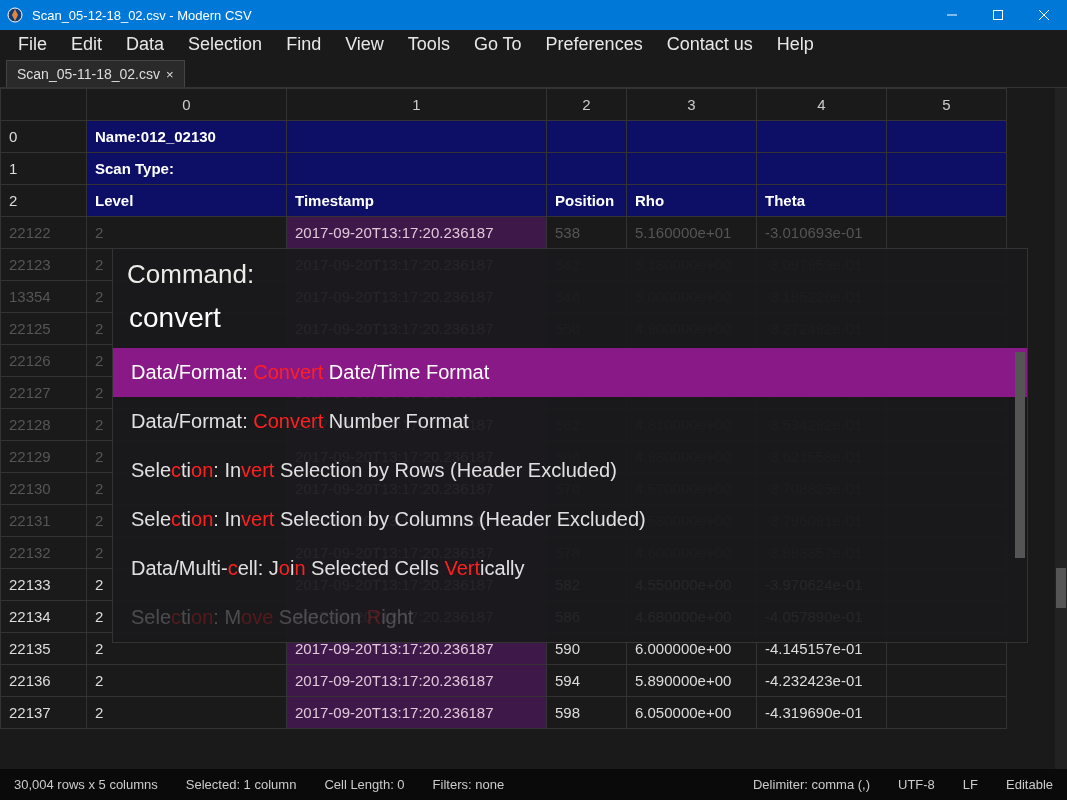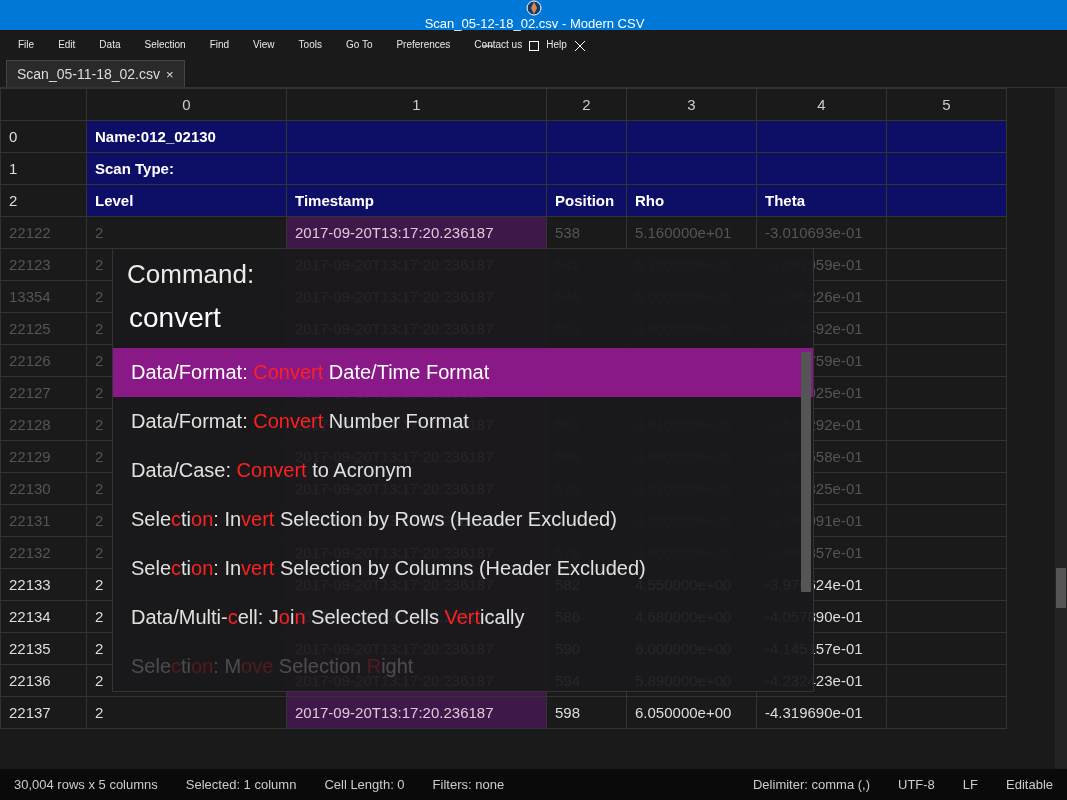--- a/index.html
+++ b/index.html
@@ -12,42 +12,41 @@
   overflow: hidden;
   position: relative;
 }
 .titlebar {
   height: 30px;
   background: #0078d7;
   color: #fff;
   display: flex;
   align-items: center;
   font-size: 13px;
-  flex-direction: column;
 }
 .titlebar .icon {
   width: 18px;
   height: 18px;
   margin: 0 6px;
   display: flex;
   align-items: center;
   justify-content: center;
 }
 .titlebar .title { flex: 1; padding-left: 2px; }
 .titlebar .controls { display: flex; }
 .titlebar .ctrl { width: 46px; height: 30px; display:flex; align-items:center; justify-content:center; }
 .titlebar .ctrl svg { stroke: #fff; }
 
 .menubar {
   height: 28px;
   background: #1a1a1a;
   display: flex;
   align-items: center;
   padding: 0 6px;
-  font-size: 10px;
+  font-size: 18px;
   color: #e8e8e8;
 }
 .menubar .menu { padding: 4px 12px; }
 
 .tabbar {
   height: 30px;
   background: #1a1a1a;
   border-bottom: 1px solid #333;
   display: flex;
   align-items: flex-end;
@@ -100,21 +99,21 @@
 .col4 { width: 130px; }
 .col5 { width: 120px; }
 .selcell { background: #0d0f66; color:#fff; font-weight:bold; }
 .selcol { background: #3d1848; color:#e0c8d8; }
 .dimtext { color: #555; }
 
 .cmd-overlay {
   position: absolute;
   top: 160px;
   left: 112px;
-  width: 702px;
+  width: 916px;
   background: rgba(25,25,28,0.94);
   border: 1px solid #333;
 }
 .cmd-title {
   font-size: 26px;
   color: #ecebe8;
   padding: 10px 14px 4px;
 }
 .cmd-input {
   font-size: 28px;
@@ -414,21 +413,20 @@
       </tbody>
   </table>
 
   <div class="cmd-overlay">
     <div class="cmd-title">Command:</div>
     <input class="cmd-input" value="convert" style="">
     <div class="cmd-list" id="cmd-list">
       <div class="cmd-scroll"></div>
     <div class="cmd-item sel"><span>Data/Format: </span><span class="hl">Convert</span><span> Date/Time Format</span></div>
         <div class="cmd-item"><span>Data/Format: </span><span class="hl">Convert</span><span> Number Format</span></div>
-        <div class="cmd-item"><span>Data/Case: </span><span class="hl">Convert</span><span> to Acronym</span></div>
         <div class="cmd-item"><span>Sele</span><span class="hl">c</span><span>ti</span><span class="hl">on</span><span>: In</span><span class="hl">vert</span><span> Selection by Rows (Header Excluded)</span></div>
         <div class="cmd-item"><span>Sele</span><span class="hl">c</span><span>ti</span><span class="hl">on</span><span>: In</span><span class="hl">vert</span><span> Selection by Columns (Header Excluded)</span></div>
         <div class="cmd-item"><span>Data/Multi-</span><span class="hl">c</span><span>ell: J</span><span class="hl">o</span><span>i</span><span class="hl">n</span><span> Selected Cells </span><span class="hl">Vert</span><span>ically</span></div>
         <div class="cmd-item" style="opacity: 0.25;"><span>Sele</span><span class="hl">c</span><span>ti</span><span class="hl">on</span><span>: M</span><span class="hl">ove</span><span> Selection </span><span class="hl">R</span><span>ight</span></div>
       </div>
   </div>
 </div>
 
 <div class="vscroll">
   <div class="thumb"></div>

